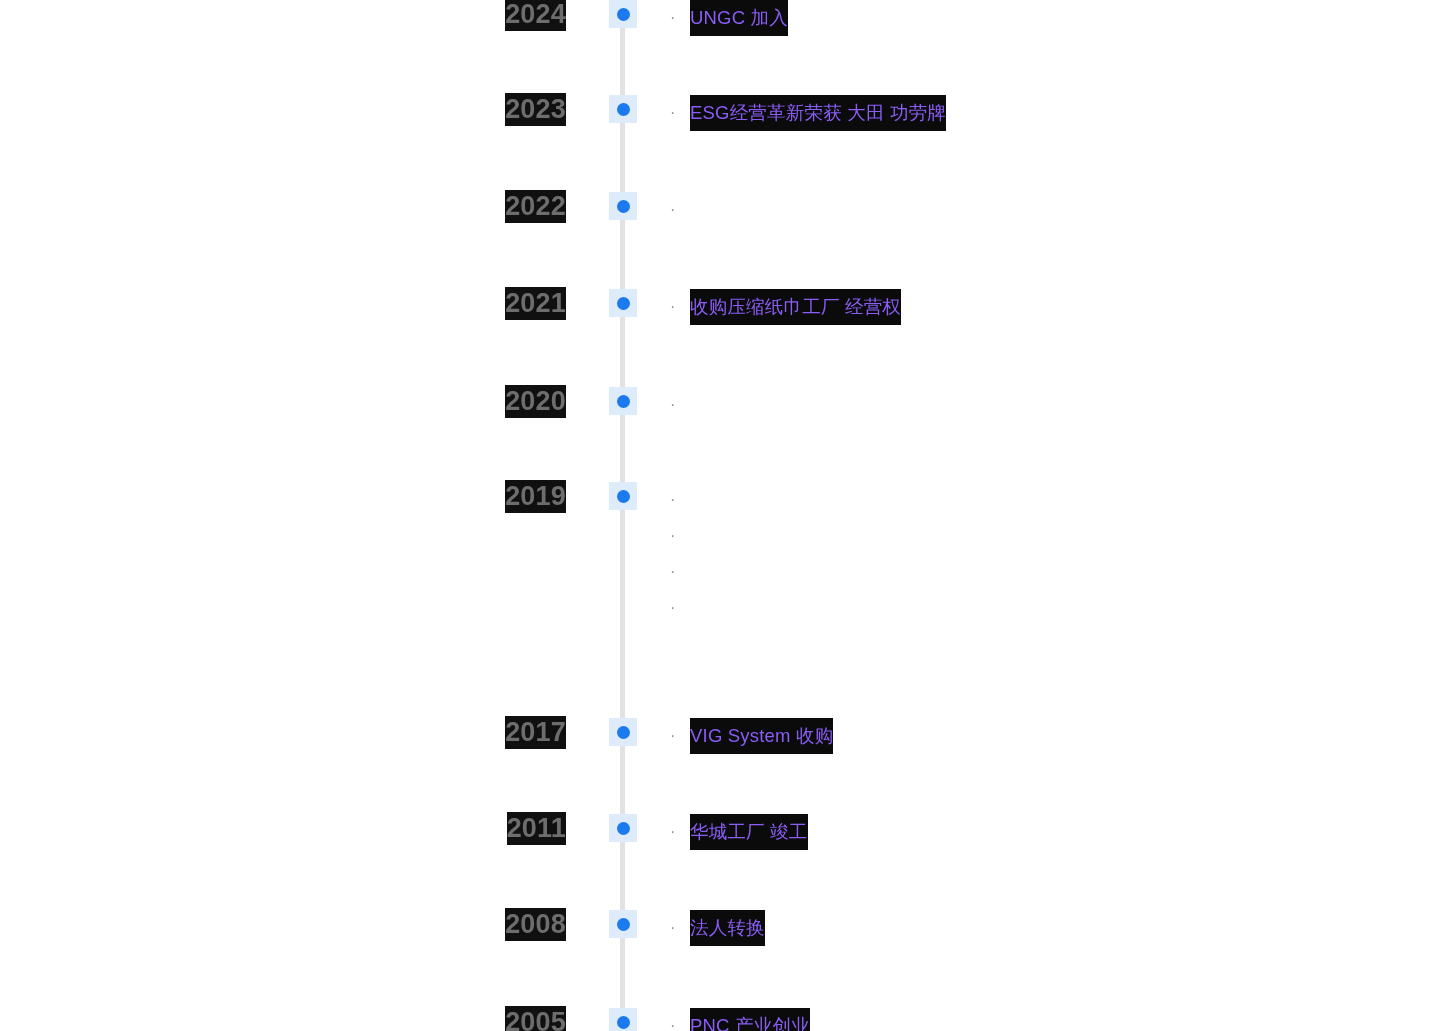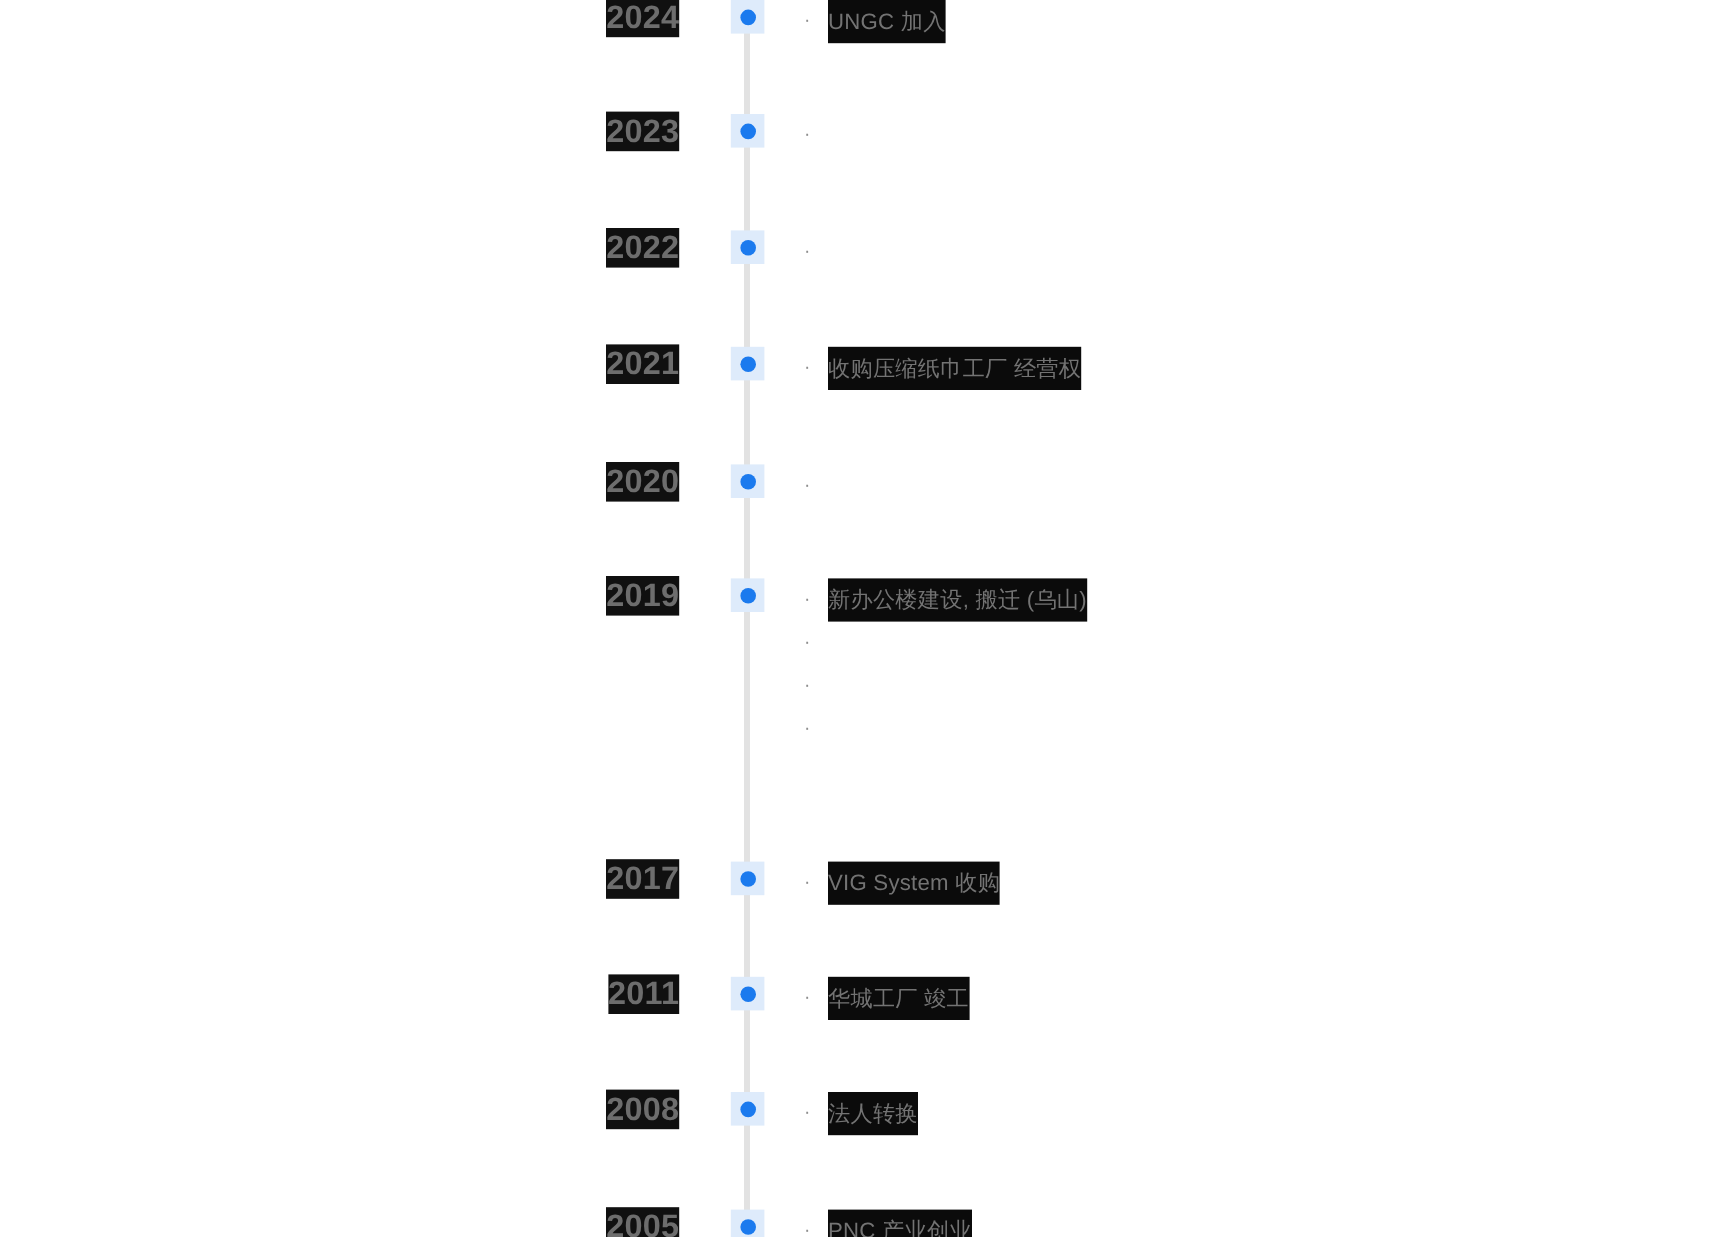--- a/index.html
+++ b/index.html
@@ -93,21 +93,21 @@
   .tl-bullet {
     color: #8d8d8d;
     font-size: 16px;
     width: 20px;
     flex: 0 0 20px;
     line-height: 36px;
   }
   .tl-text {
     font-size: 18.5px;
     letter-spacing: 0.2px;
-    color: #737373;
+    color: #8b5cf6;
     background: #0b0b0b;
     line-height: 36px;
     display: inline-block;
   }
   .tl-item.sub-line .tl-bullet { visibility: hidden; }
 </style>
 </head>
 <body>
 
 <div id="timeline-root">
@@ -126,20 +126,21 @@
         </div>
       </div>
       <div class="tl-row" style="top: 95px;">
         <div class="tl-year-wrap"><span class="tl-year-inner">2023</span></div>
         <div class="tl-marker">
           <div class="tl-dot"></div>
         </div>
         <div class="tl-content">
           <div class="tl-item">
             <span class="tl-bullet">·</span>
+            <span class="tl-text">ESG经营革新荣获 大田 功劳牌</span>
           </div>
         </div>
       </div>
       <div class="tl-row" style="top: 192px;">
         <div class="tl-year-wrap"><span class="tl-year-inner">2022</span></div>
         <div class="tl-marker">
           <div class="tl-dot"></div>
         </div>
         <div class="tl-content">
           <div class="tl-item">
@@ -171,21 +172,20 @@
         </div>
       </div>
       <div class="tl-row" style="top: 482px;">
         <div class="tl-year-wrap"><span class="tl-year-inner">2019</span></div>
         <div class="tl-marker">
           <div class="tl-dot"></div>
         </div>
         <div class="tl-content">
           <div class="tl-item">
             <span class="tl-bullet">·</span>
-            <span class="tl-text">新办公楼建设, 搬迁 (乌山)</span>
           </div>
           <div class="tl-item">
             <span class="tl-bullet">·</span>
           </div>
           <div class="tl-item">
             <span class="tl-bullet">·</span>
           </div>
           <div class="tl-item">
             <span class="tl-bullet">·</span>
           </div>

